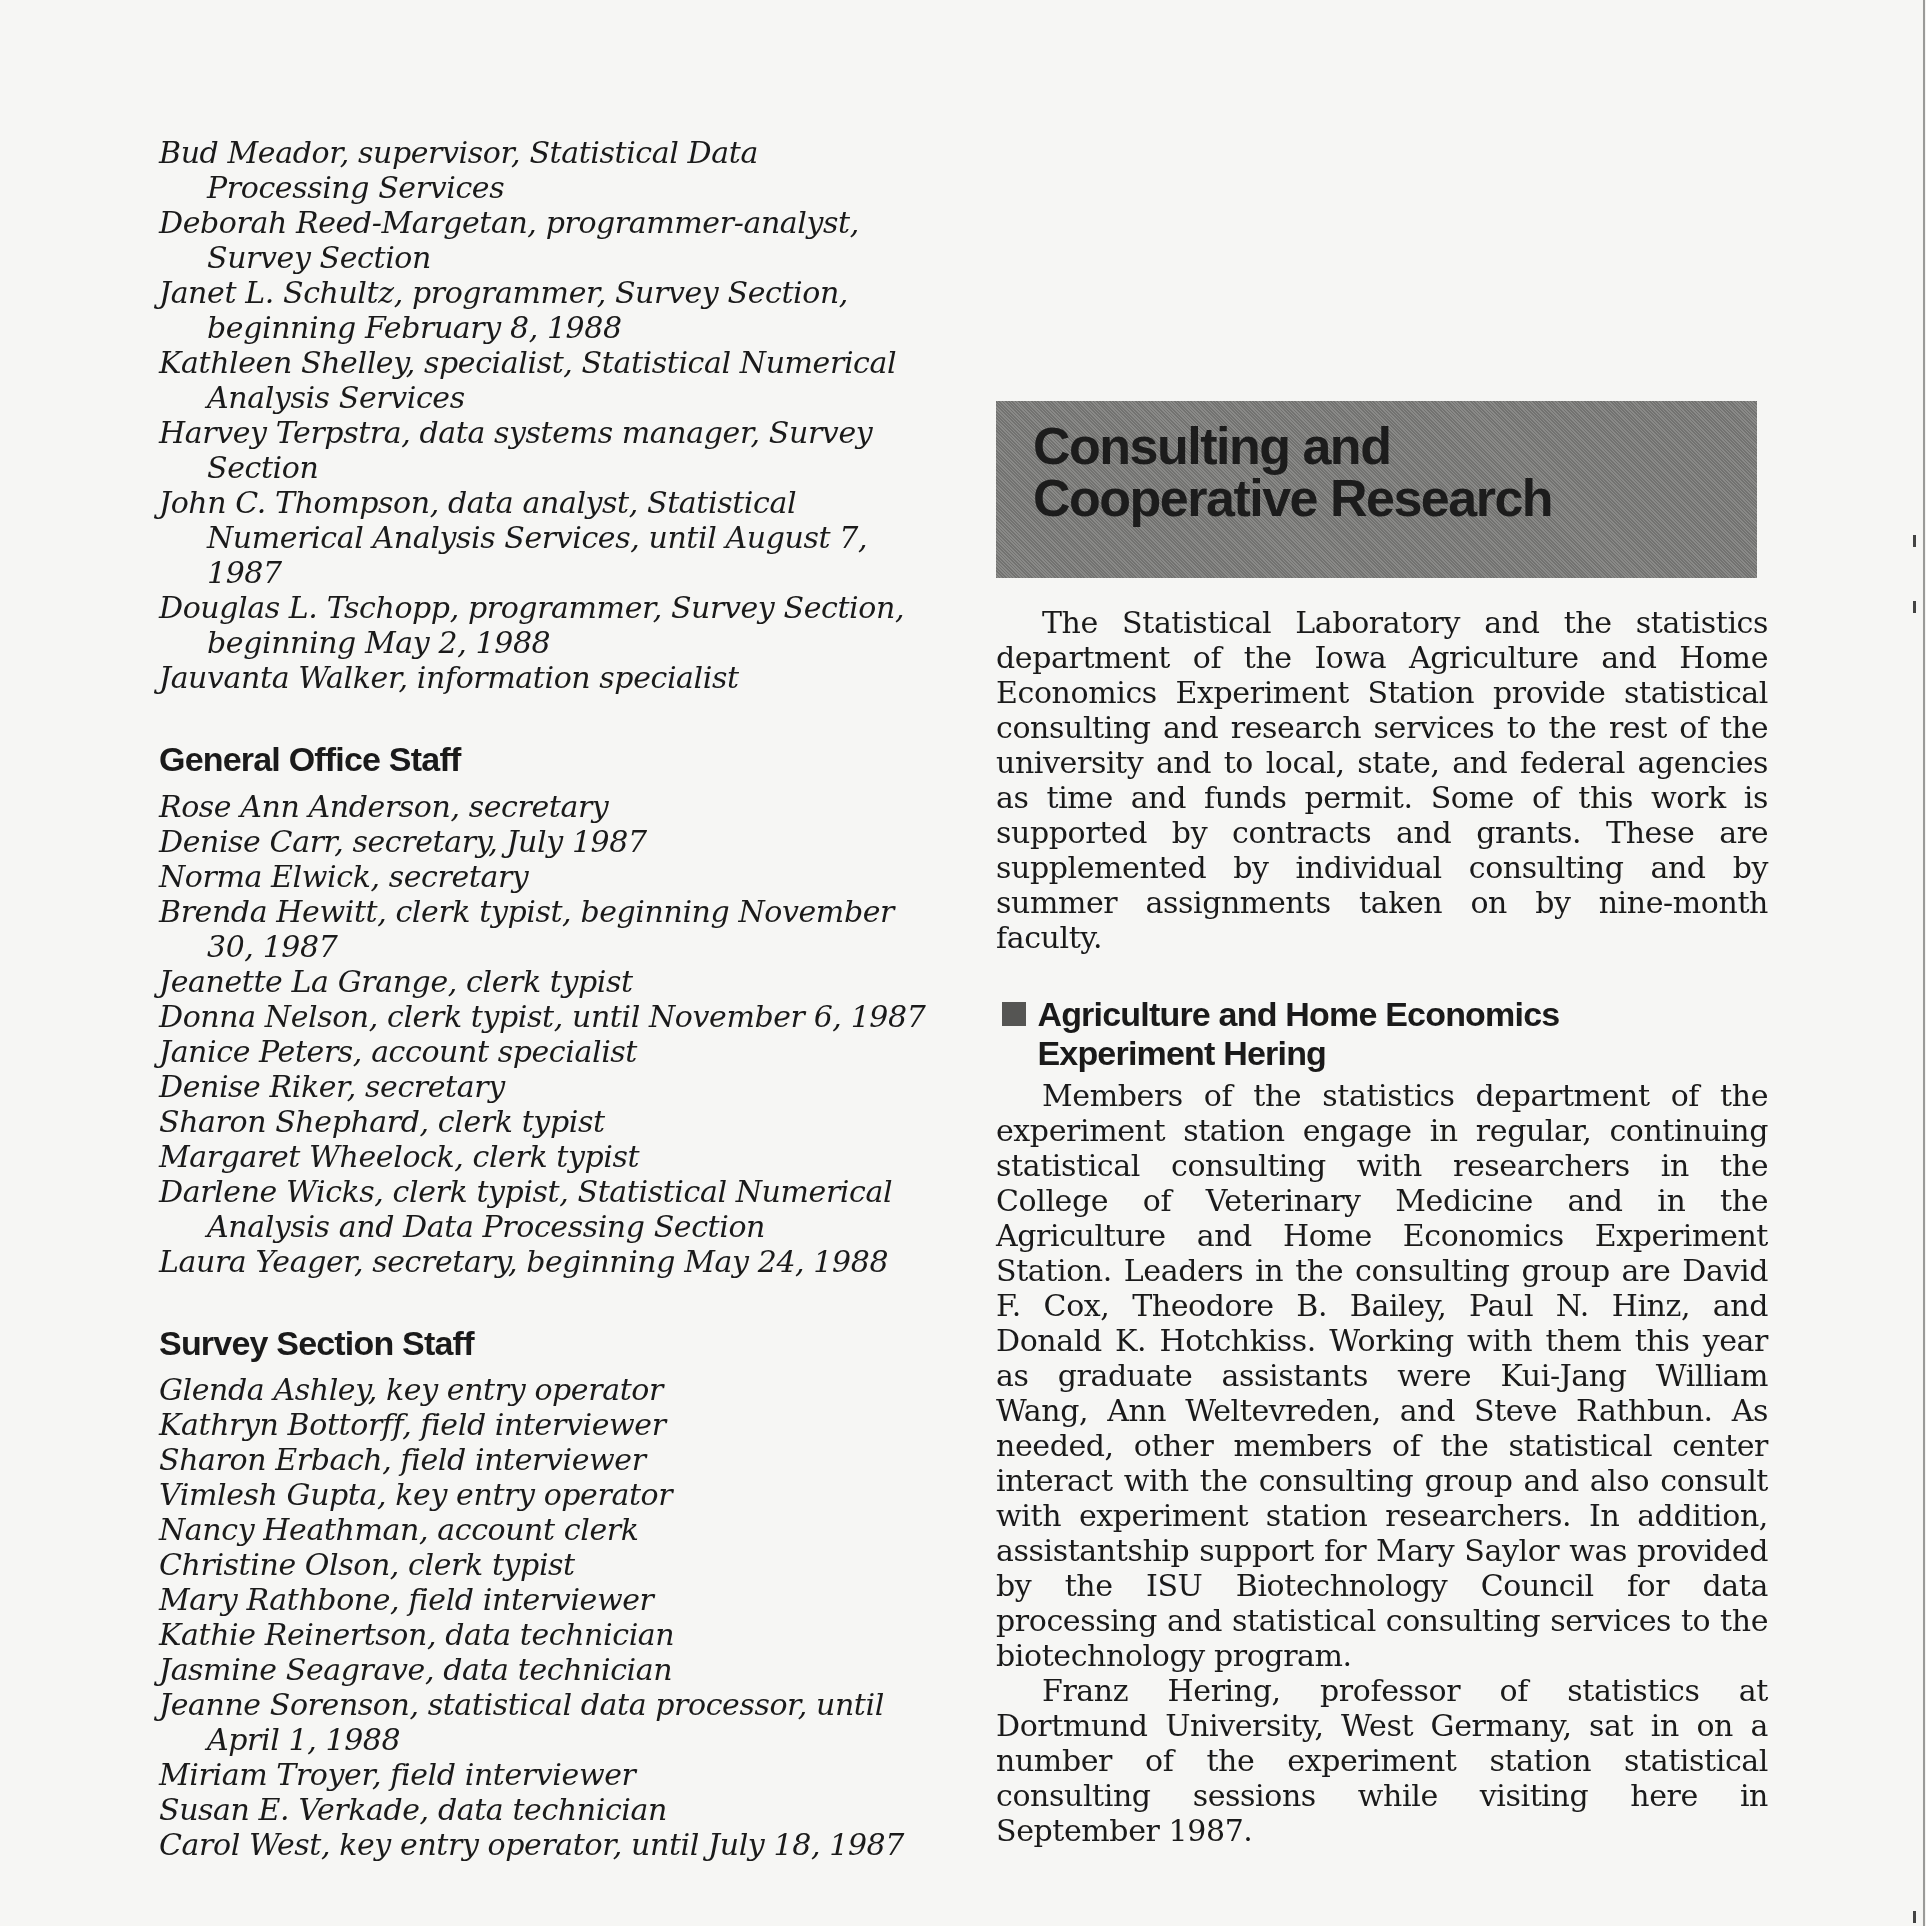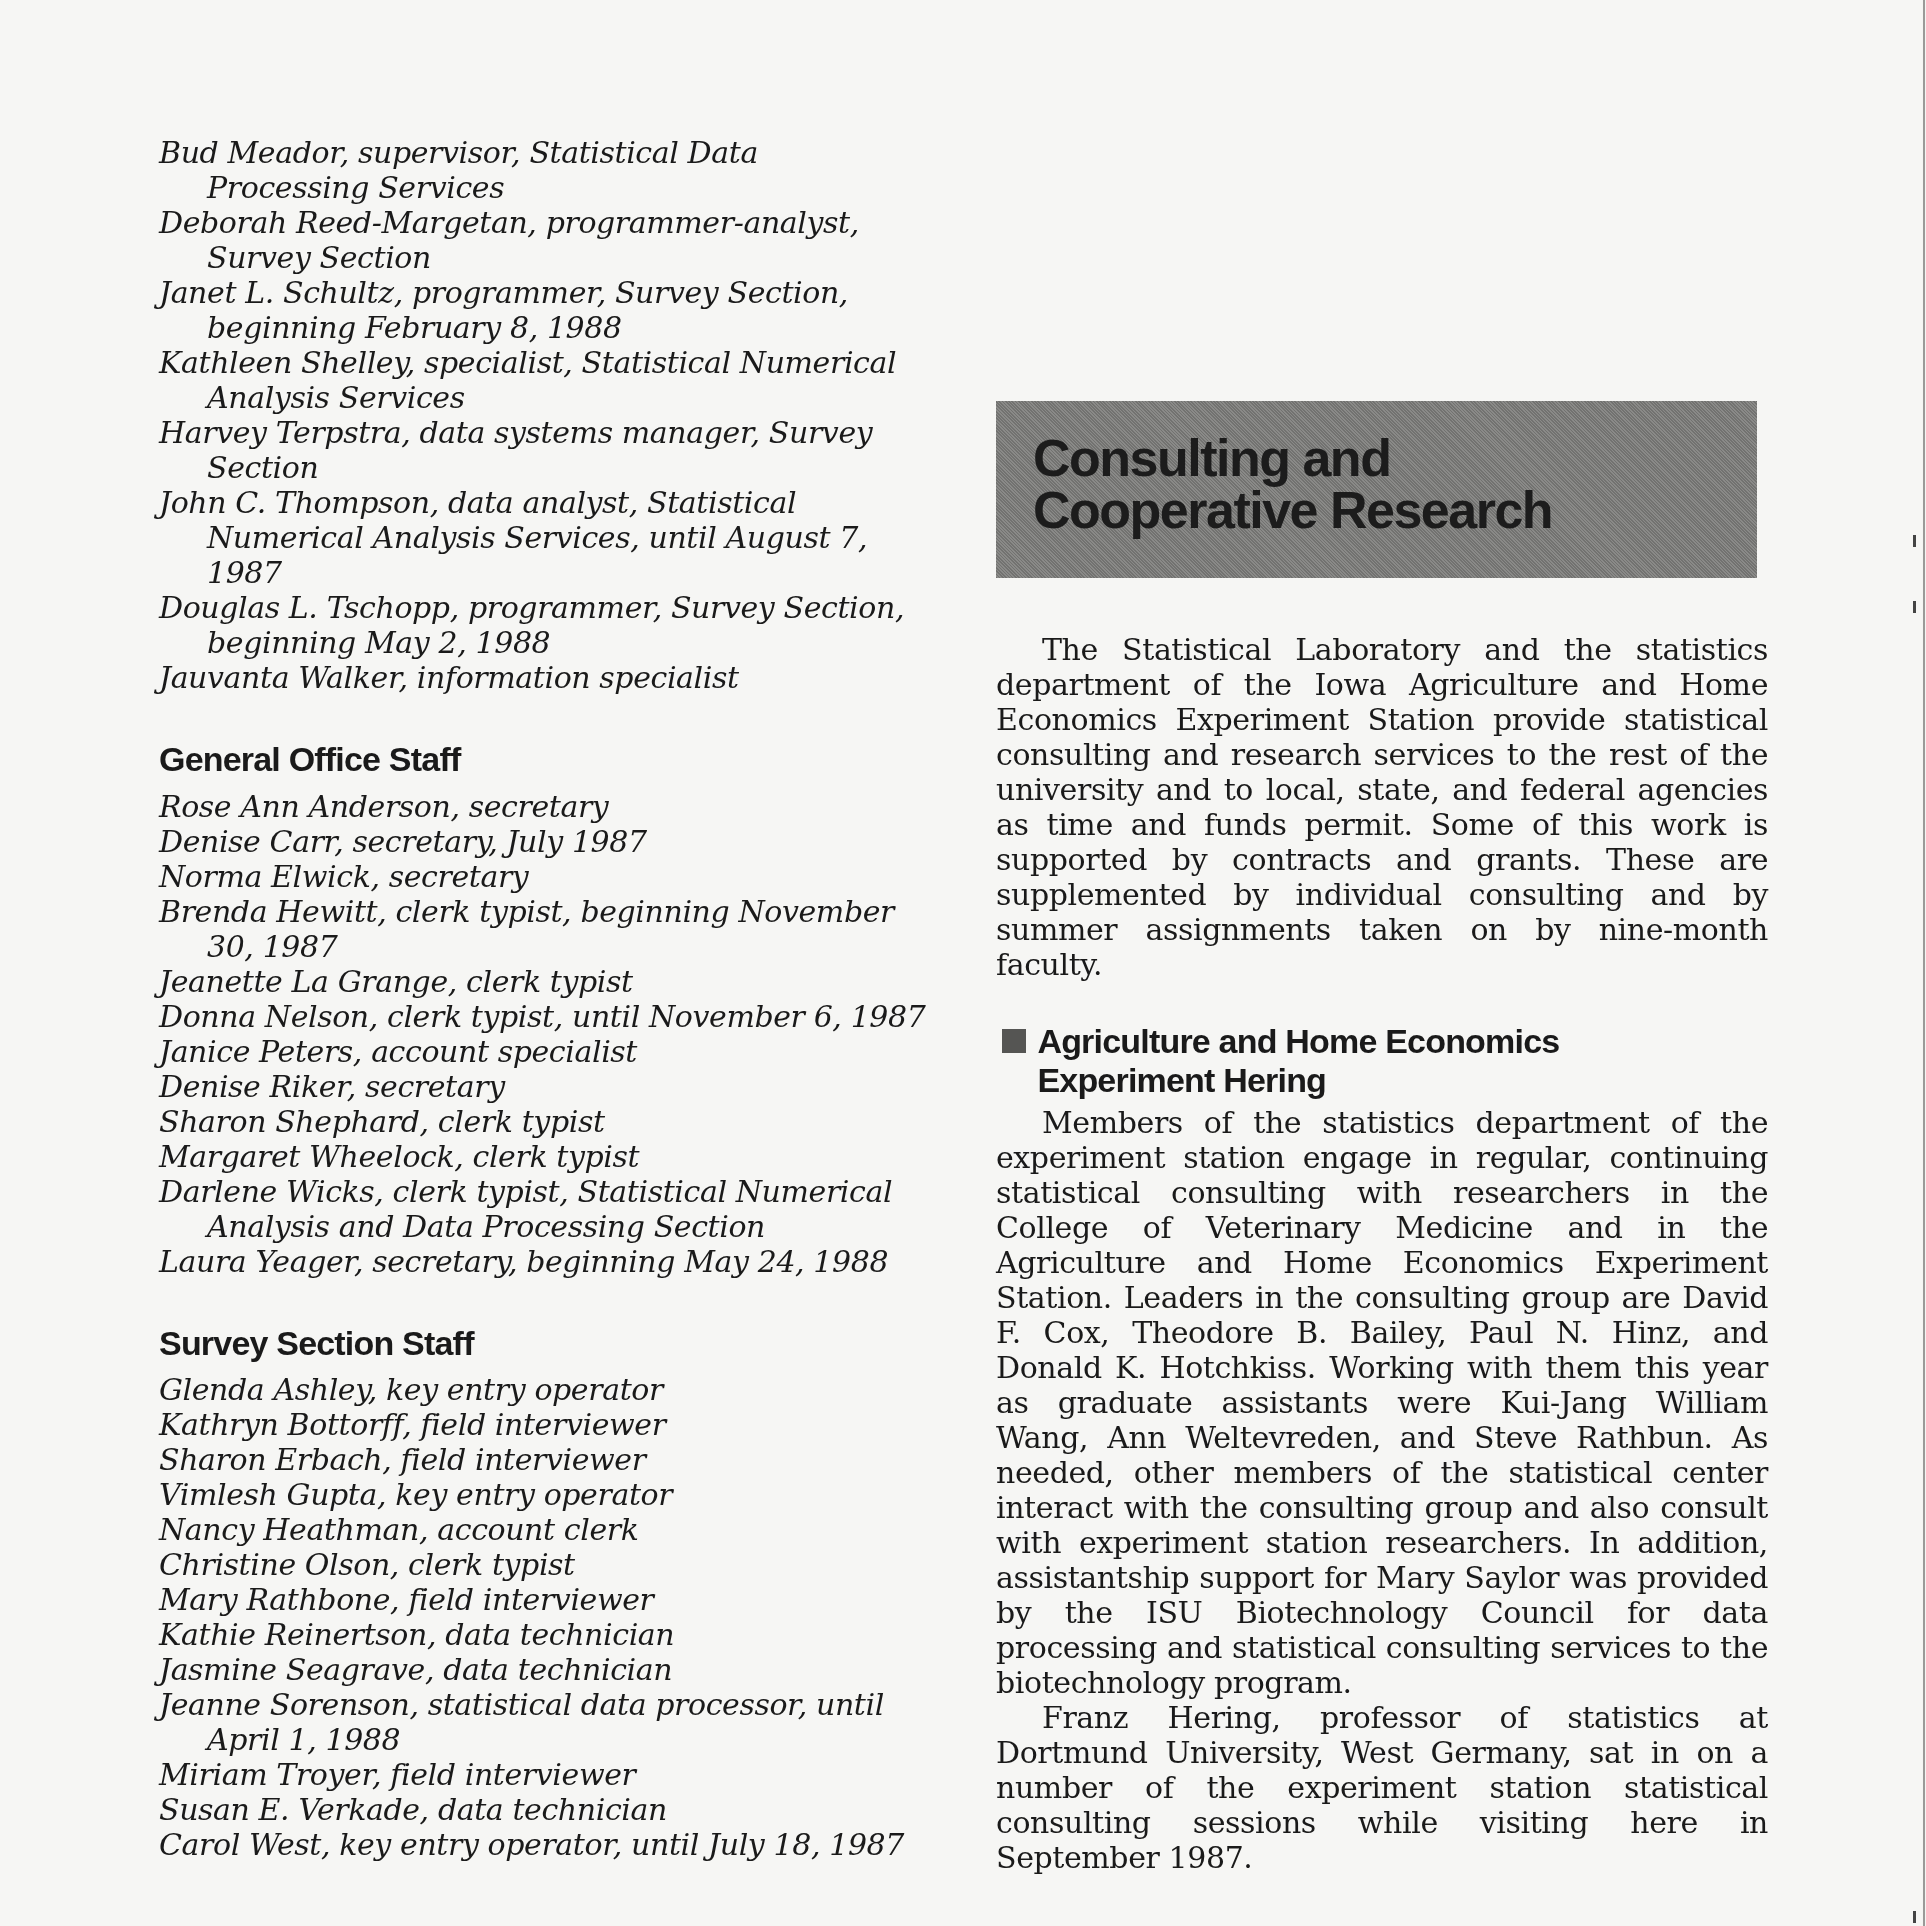--- a/index.html
+++ b/index.html
@@ -37,30 +37,30 @@
       margin: 45px 0 9.6px 0; letter-spacing: -0.8px;
     }
 
     .banner {
       width: 761px; height: 177px;
       background: repeating-linear-gradient(45deg, #727270 0 1.2px, #8a8a88 1.2px 2.3px);
       background-color: #7e7e7c;
       position: relative;
     }
     .banner-title {
-      position: absolute; left: 37px; top: 31px;
+      position: absolute; left: 37px; top: 19px;
       font-family: "Liberation Sans", "DejaVu Sans", sans-serif;
       font-weight: bold; font-size: 52px; line-height: 52px;
       color: #1c1c1c; letter-spacing: -1.5px; margin: 0;
     }
     .para {
       font-size: 30px; line-height: 35px; text-align: justify;
       text-indent: 46px; margin: 0; letter-spacing: -0.4px;
     }
-    .intro { margin-top: 54px; }
+    .intro { margin-top: 27px; }
     .subsection {
       display: flex; align-items: flex-start; margin-top: 40px; margin-bottom: 5px;
     }
     .sub-bullet {
       width: 24px; height: 24px; margin-top: 7px; margin-left: 5.8px; margin-right: 11.6px;
       background: #555553; flex: none;
     }
     .sub-title {
       font-family: "Liberation Sans", "DejaVu Sans", sans-serif;
       font-weight: bold; font-size: 34px; line-height: 39px; letter-spacing: -0.8px;

